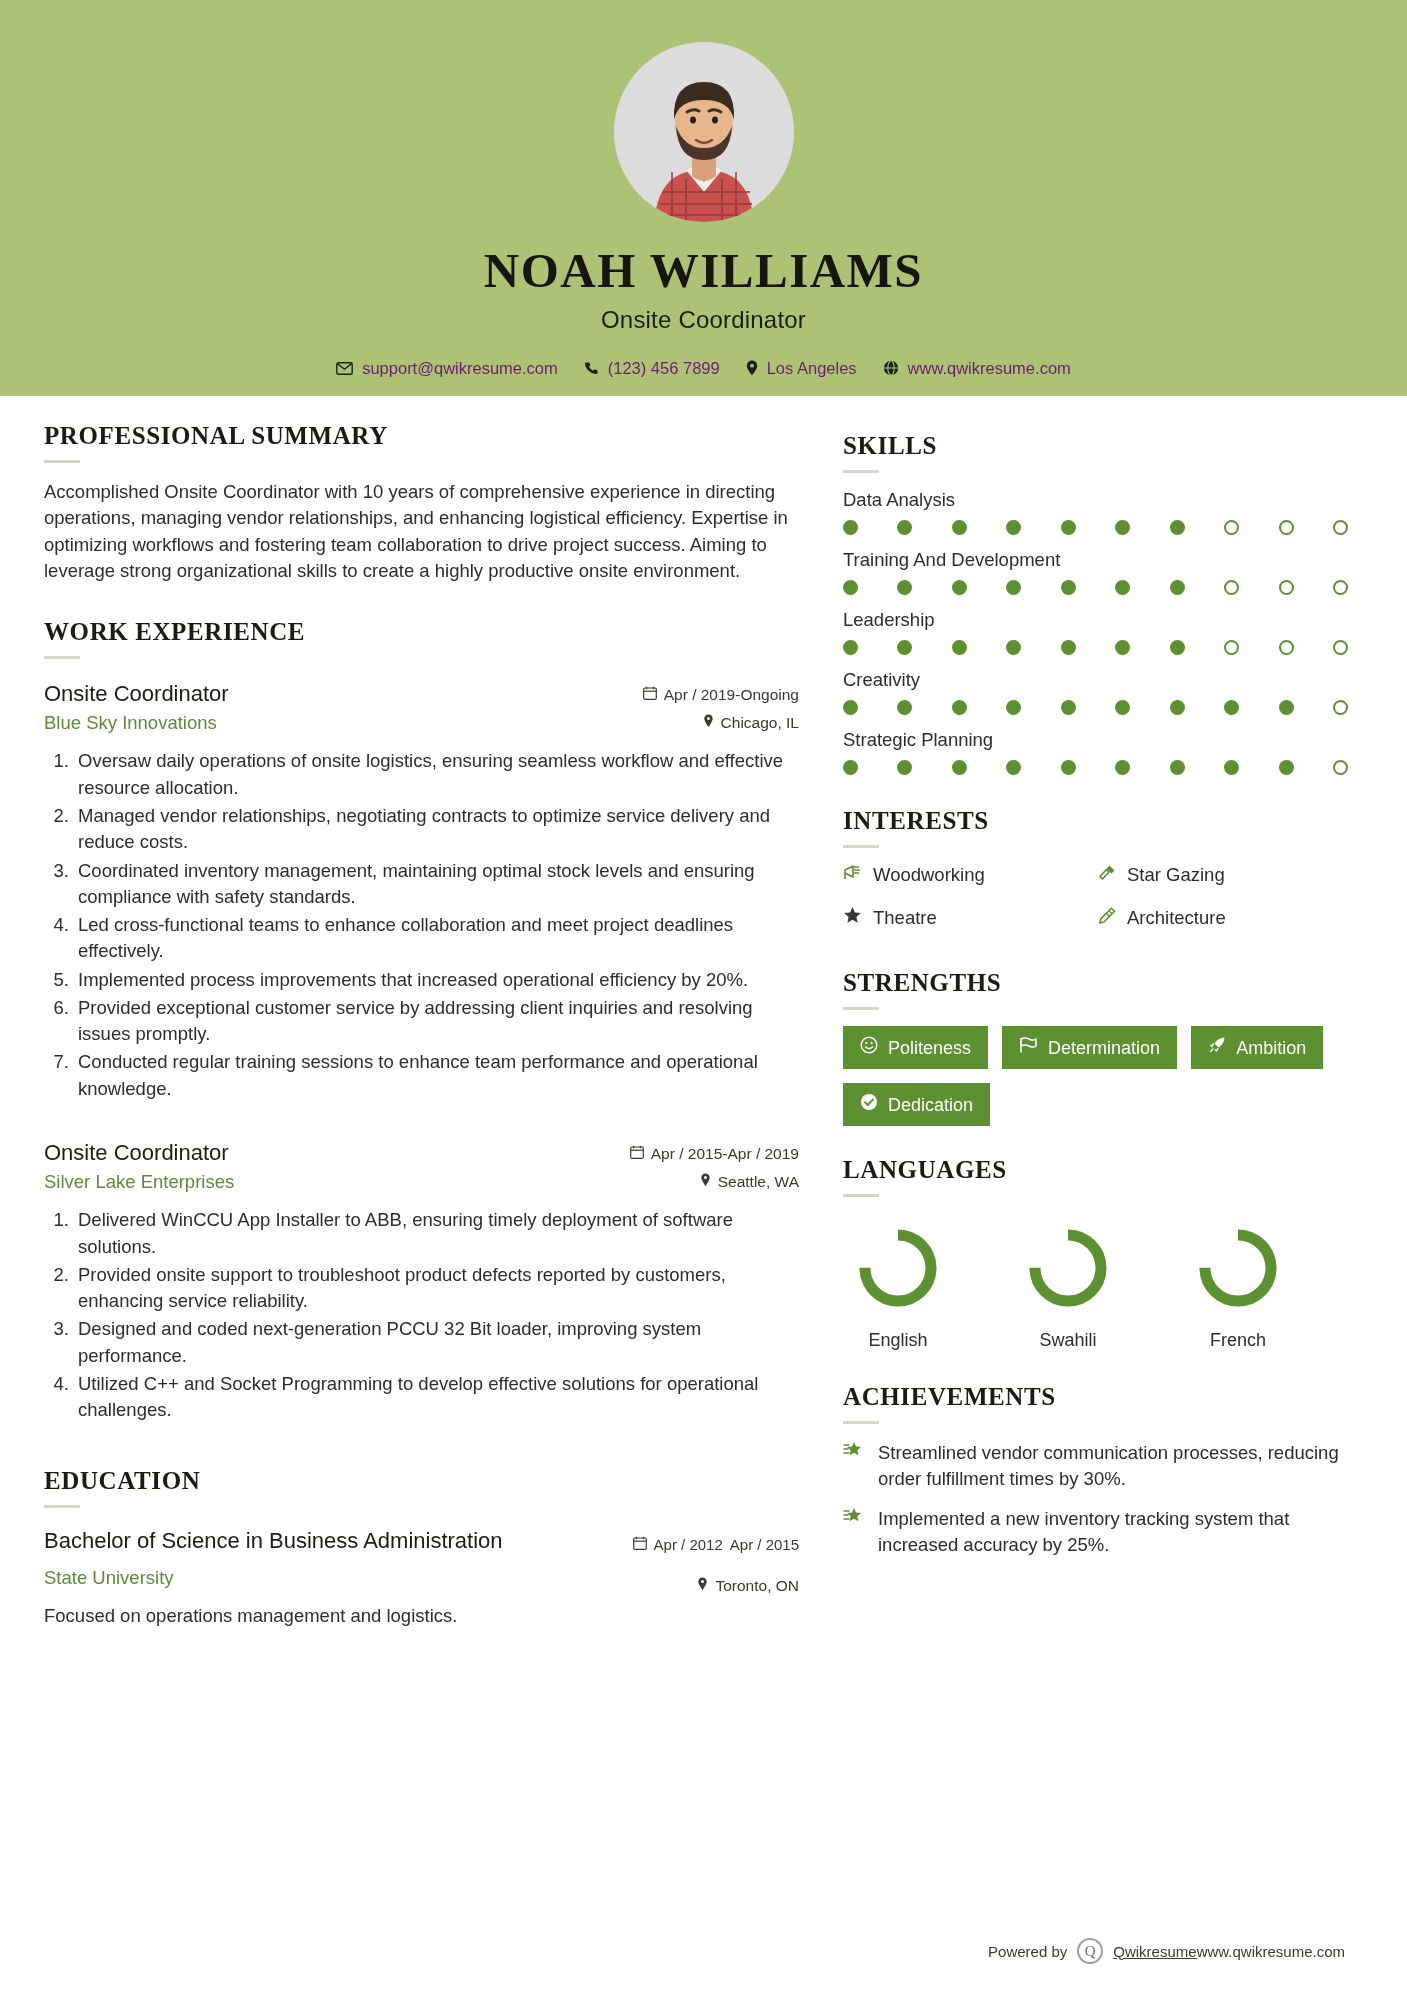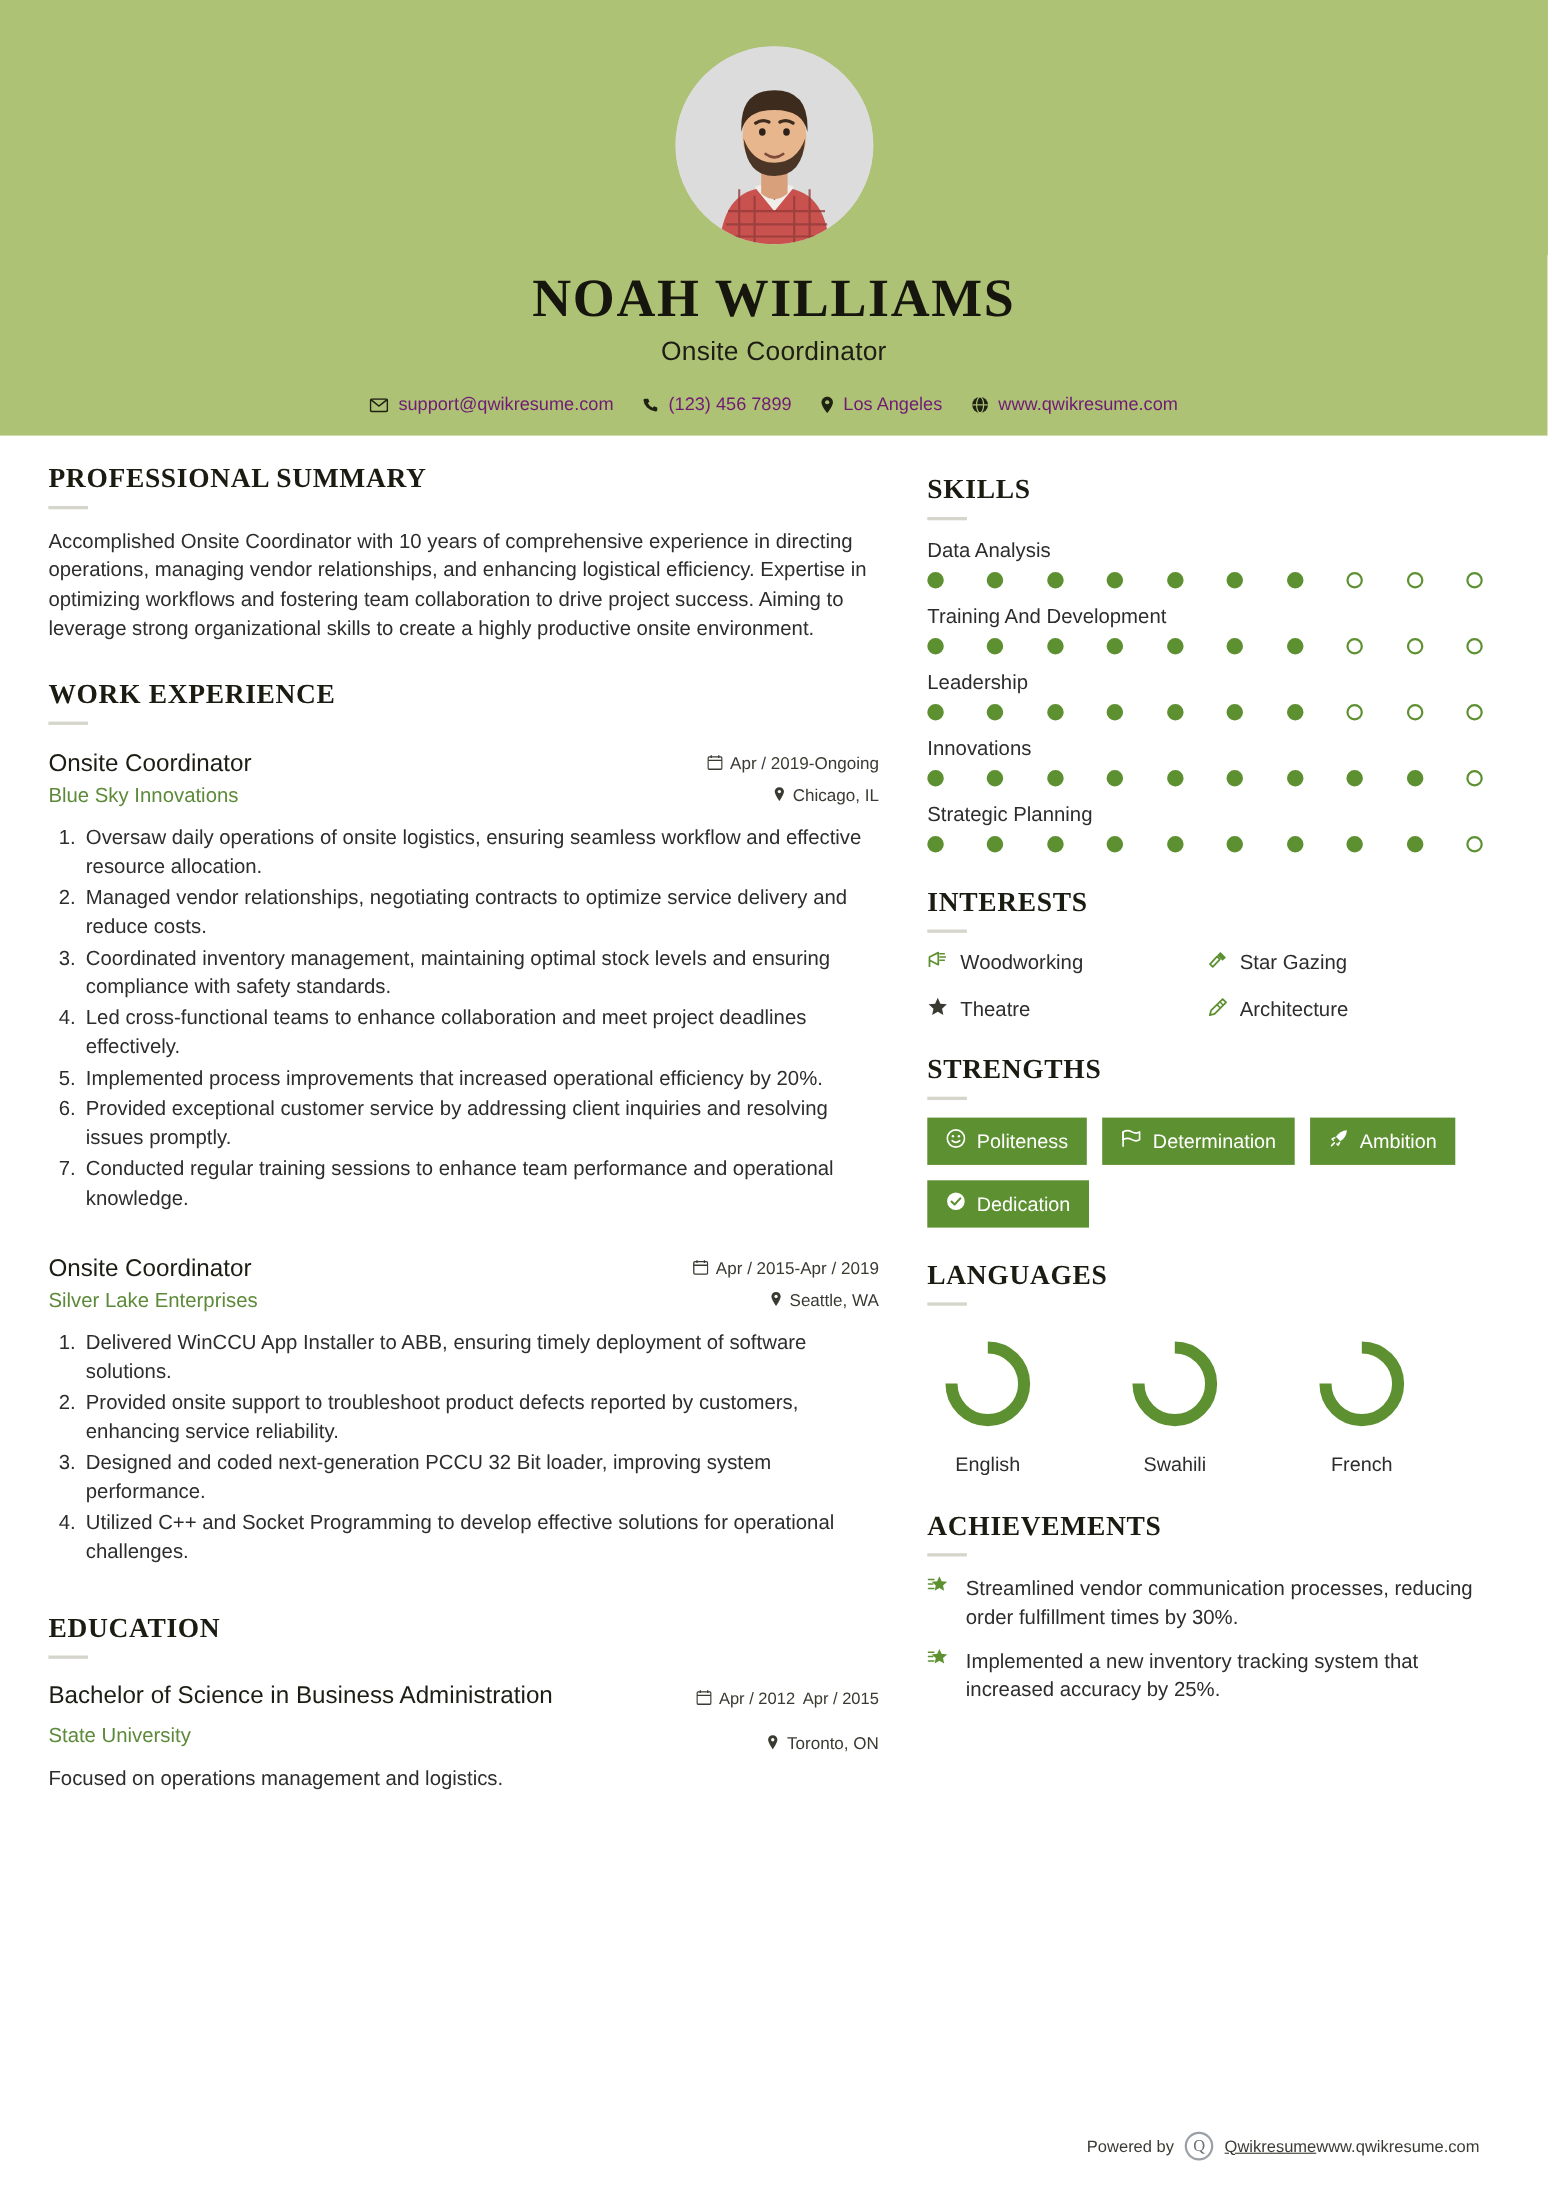--- a/index.html
+++ b/index.html
@@ -441,21 +441,21 @@
             <span class="dot on"></span>
             <span class="dot on"></span>
             <span class="dot on"></span>
             <span class="dot on"></span>
             <span class="dot"></span>
             <span class="dot"></span>
             <span class="dot"></span>
         </div>
       </div>
       <div>
-        <div class="skill-name">Innovations</div>
+        <div class="skill-name">Creativity</div>
         <div class="dots">
           <span class="dot on"></span>
             <span class="dot on"></span>
             <span class="dot on"></span>
             <span class="dot on"></span>
             <span class="dot on"></span>
             <span class="dot on"></span>
             <span class="dot on"></span>
             <span class="dot on"></span>
             <span class="dot on"></span>
@@ -516,21 +516,21 @@
                 <path d="M13.5 1.2 L16.6 4.3 L6.2 14.7 L1.8 15.9 L3 11.6 Z" fill="none" stroke="#5d9030" stroke-width="1.6" stroke-linejoin="round"></path>
                 <path d="M11 3.7 L14.1 6.8" stroke="#5d9030" stroke-width="1.4"></path>
                 <path d="M8.4 6.3 L11.5 9.4" stroke="#5d9030" stroke-width="1.4"></path>
               </svg>
           </span>
           <span>Architecture</span>
         </div>
       </div>
     </div>
 
-    <div style="margin-top:30px">
+    <div style="margin-top:40px">
       <div class="sec-title-serif">STRENGTHS</div>
       <div class="rule"></div>
       <div class="strengths-wrap">
         <div class="strength">
           <span>
             <svg width="18" height="18" viewBox="0 0 18 18">
                 <circle cx="9" cy="9" r="7.8" fill="none" stroke="#fff" stroke-width="1.5"></circle>
                 <circle cx="6.3" cy="7" r="1.1" fill="#fff"></circle>
                 <circle cx="11.7" cy="7" r="1.1" fill="#fff"></circle>
                 <path d="M5.5 11 q3.5 3 7 0" fill="none" stroke="#fff" stroke-width="1.5" stroke-linecap="round"></path>

